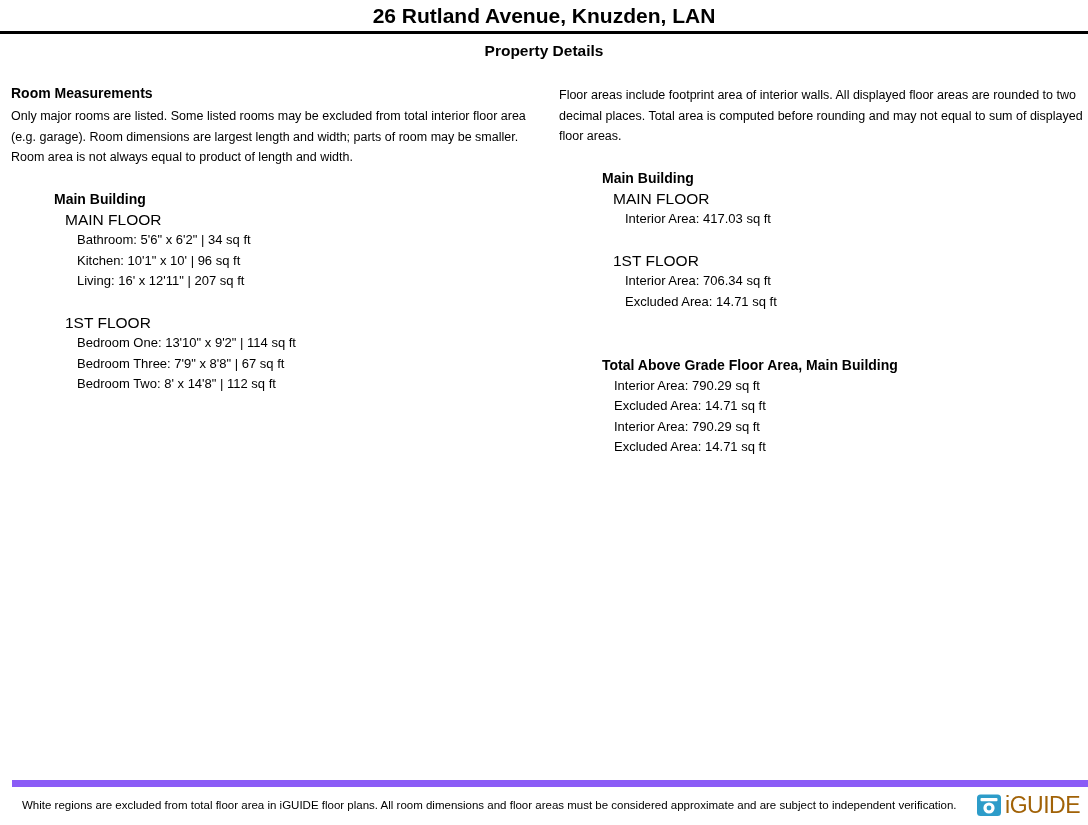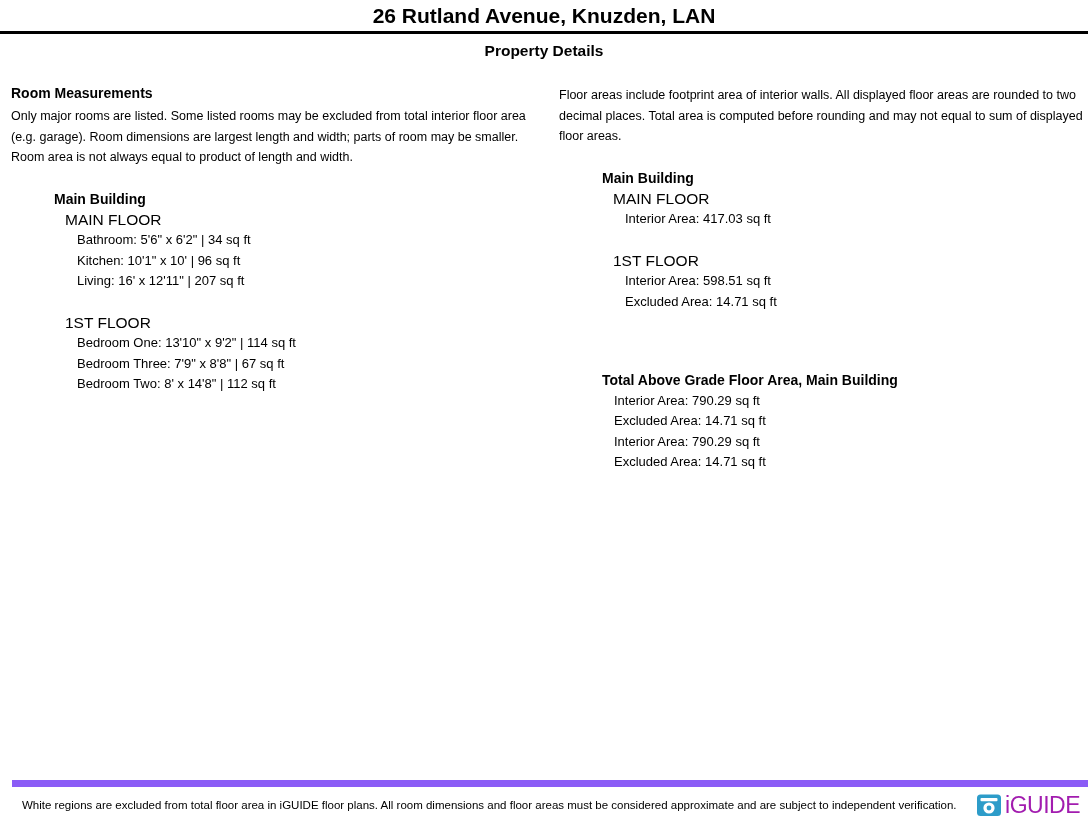--- a/index.html
+++ b/index.html
@@ -67,41 +67,41 @@
     margin-left: 66px;
     font-size: 13px;
     line-height: 20.5px;
   }
   .total-item {
     margin-left: 55px;
     font-size: 13px;
     line-height: 20.5px;
   }
   .gap-1 { margin-top: 20.5px; }  
-  .gap-2 { margin-top: 58px; }    
+  .gap-2 { margin-top: 43px; }    
   
   .report-footer {
     position: absolute;
     left: 12px; right: 0;
     top: 780px;
     border-top: 7px solid #8b5cf6;
     display: flex;
     justify-content: space-between;
     align-items: center;
     padding: 5px 8px 0 10px;
   }
   .footer-disclaimer {
     font-size: 11.5px;
     line-height: 15px;
   }
   .iguide-logo {
     display: flex;
     align-items: center;
     gap: 3px;
-    color: #a21caf;
+    color: #a16207;
   }
   .iguide-logo .logo-text {
     font-size: 23px;
     font-weight: normal;
     letter-spacing: -0.5px;
     line-height: 26px;
   }
 </style>
 </head>
 <body>
@@ -135,21 +135,21 @@
 
     <section class="col col-right">
       <p class="section-desc">Floor areas include footprint area of interior walls. All displayed floor areas are rounded to two decimal places. Total area is computed before rounding and may not equal to sum of displayed floor areas.</p>
 
       <div class="building-name">Main Building</div>
 
       <div class="floor-name">MAIN FLOOR</div>
       <div class="area-line">Interior Area: 417.03 sq ft</div>
 
       <div class="floor-name gap-1">1ST FLOOR</div>
-      <div class="area-line">Interior Area: 598.51 sq ft</div>
+      <div class="area-line">Interior Area: 706.34 sq ft</div>
       <div class="area-line">Excluded Area: 14.71 sq ft</div>
 
       <div class="total-heading gap-2">Total Above Grade Floor Area, Main Building</div>
       <div class="total-item">Interior Area: 790.29 sq ft</div>
       <div class="total-item">Excluded Area: 14.71 sq ft</div>
 
       <div class="total-item">Interior Area: 790.29 sq ft</div>
       <div class="total-item">Excluded Area: 14.71 sq ft</div>
     </section>
 

